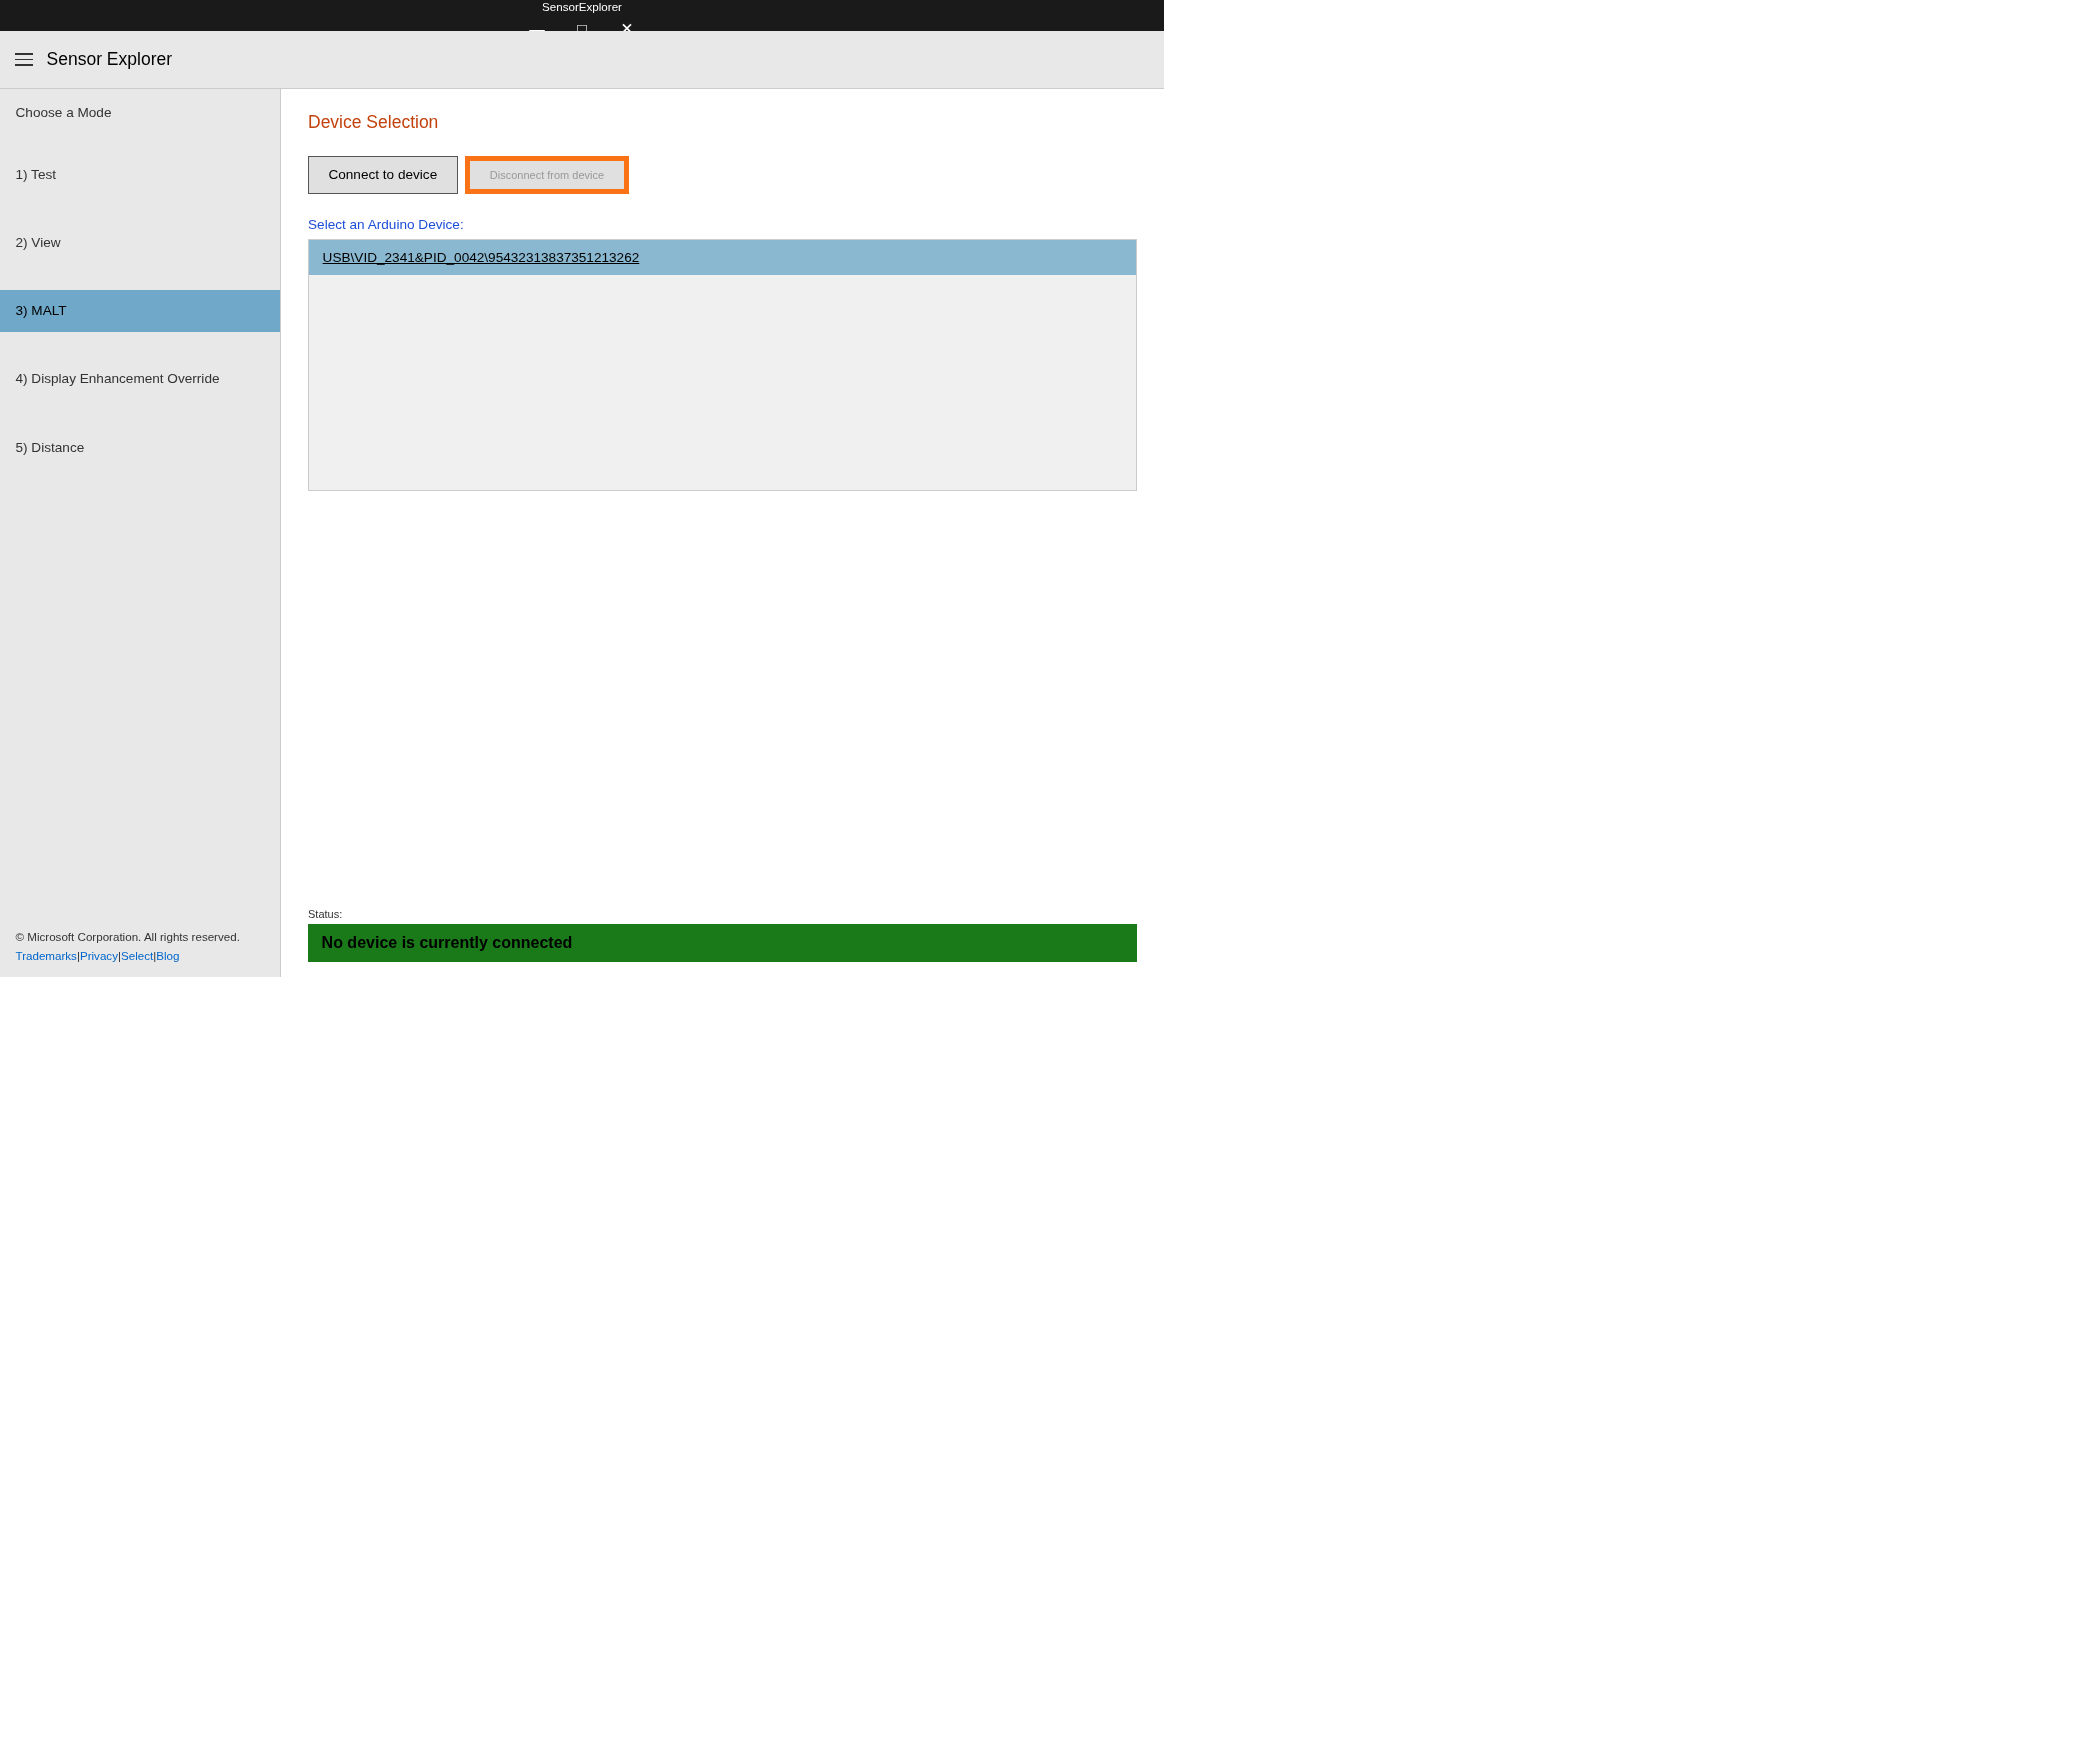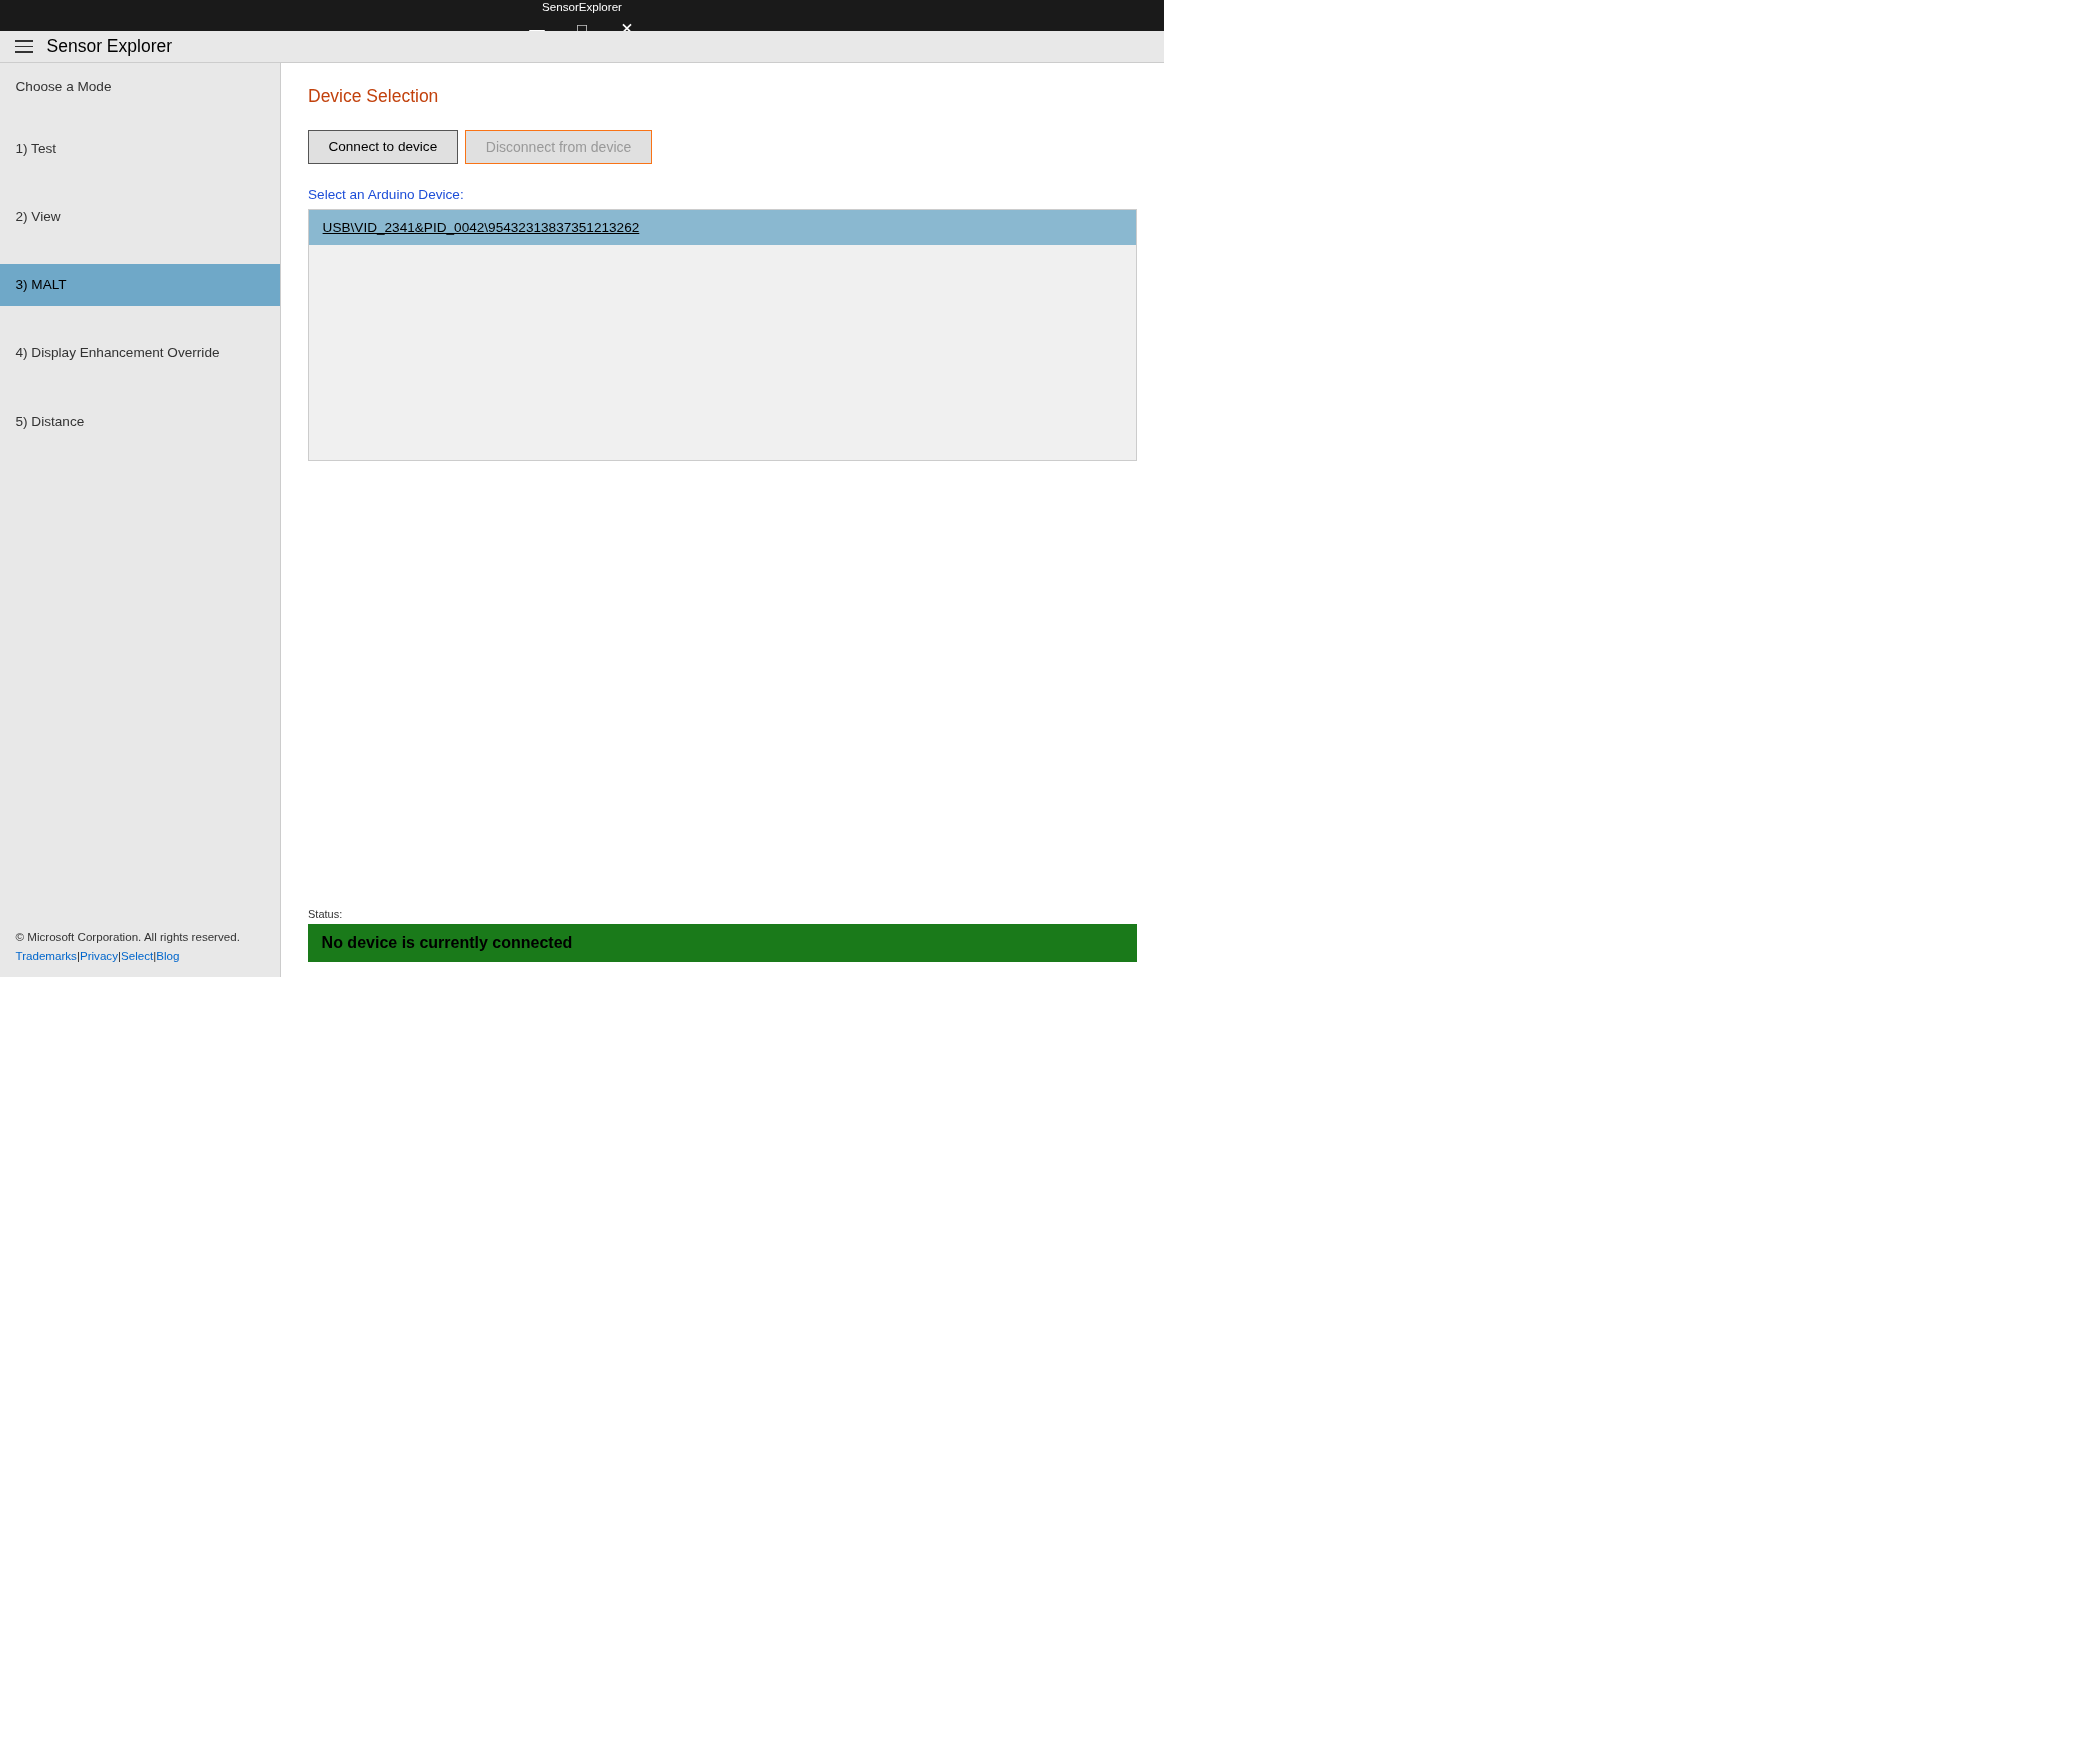--- a/index.html
+++ b/index.html
@@ -42,21 +42,21 @@
       font-size: 15.5px;
       cursor: pointer;
       display: flex;
       align-items: center;
       justify-content: center;
     }
 
     
     .app-header {
       background: #e8e8e8;
-      height: 32px;
+      height: 58px;
       display: flex;
       align-items: center;
       padding: 0 11.6px;
       gap: 9.7px;
       flex-shrink: 0;
       border-bottom: 1px solid #ccc;
     }
     .hamburger-icon {
       display: flex;
       flex-direction: column;
@@ -156,22 +156,22 @@
       padding: 7.8px 19.4px;
       background: #e0e0e0;
       border: 1.9px solid #555;
       font-size: 13.6px;
       cursor: pointer;
       color: #000;
     }
     .btn-disconnect {
       padding: 7.8px 19.4px;
       background: #e0e0e0;
-      border: 1px solid #f97316;
-      font-size: 14px;
+      border: 5px solid #f97316;
+      font-size: 11px;
       cursor: pointer;
       color: #999;
       cursor: not-allowed;
     }
     .select-label {
       font-size: 13.6px;
       color: #1d4ed8;
       margin-bottom: 7.8px;
     }
     .device-list {

